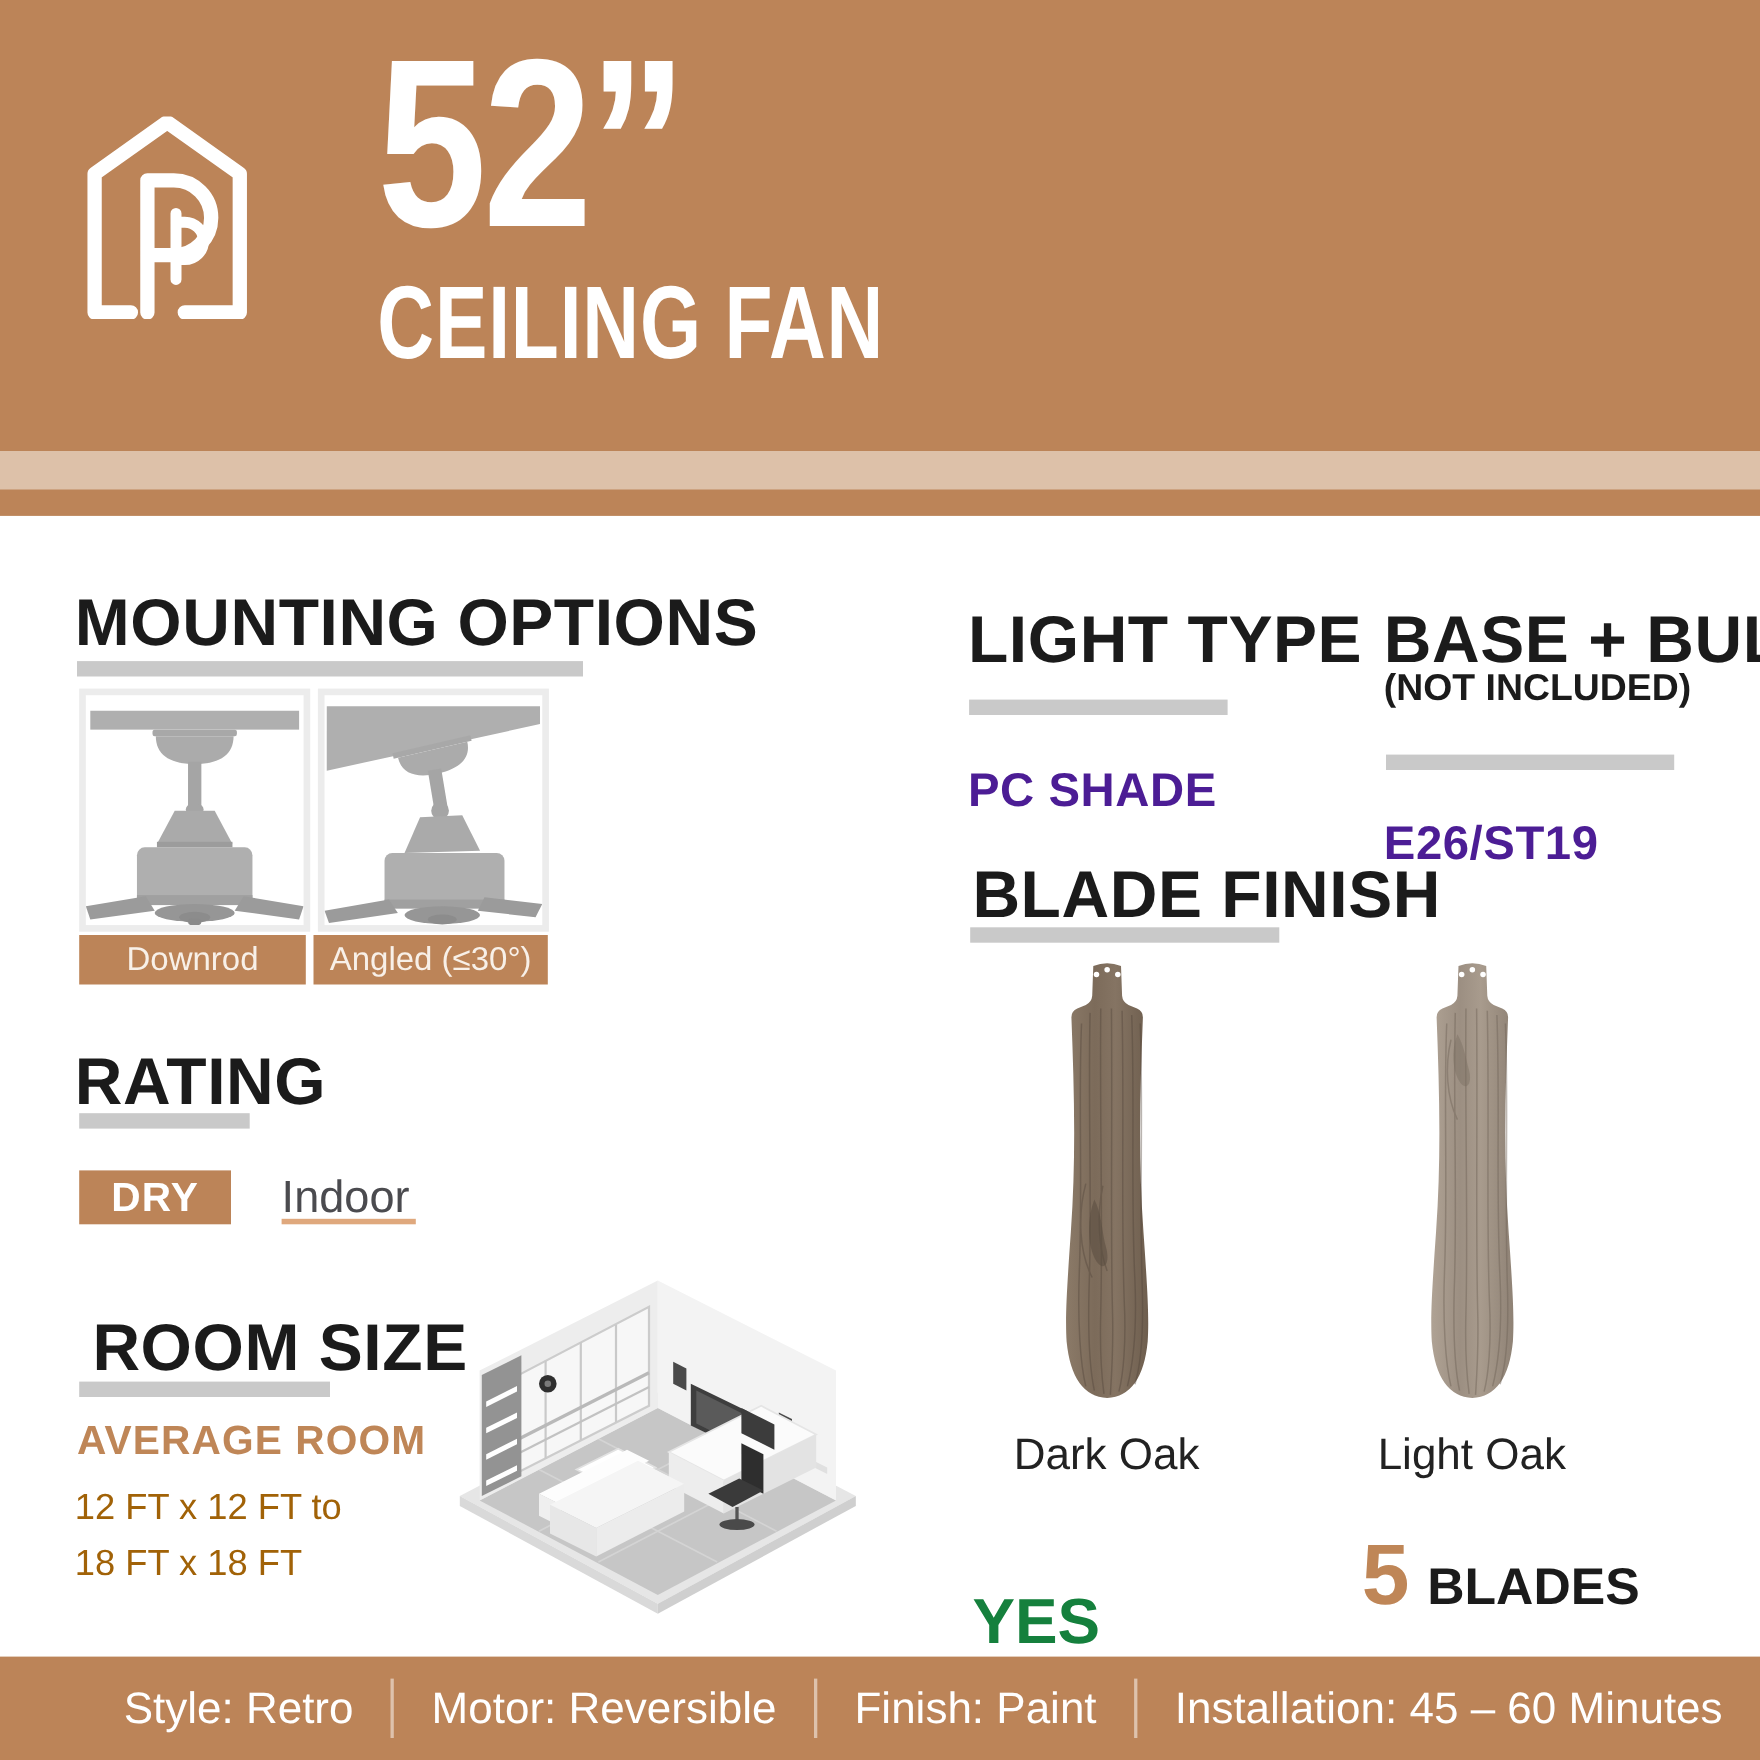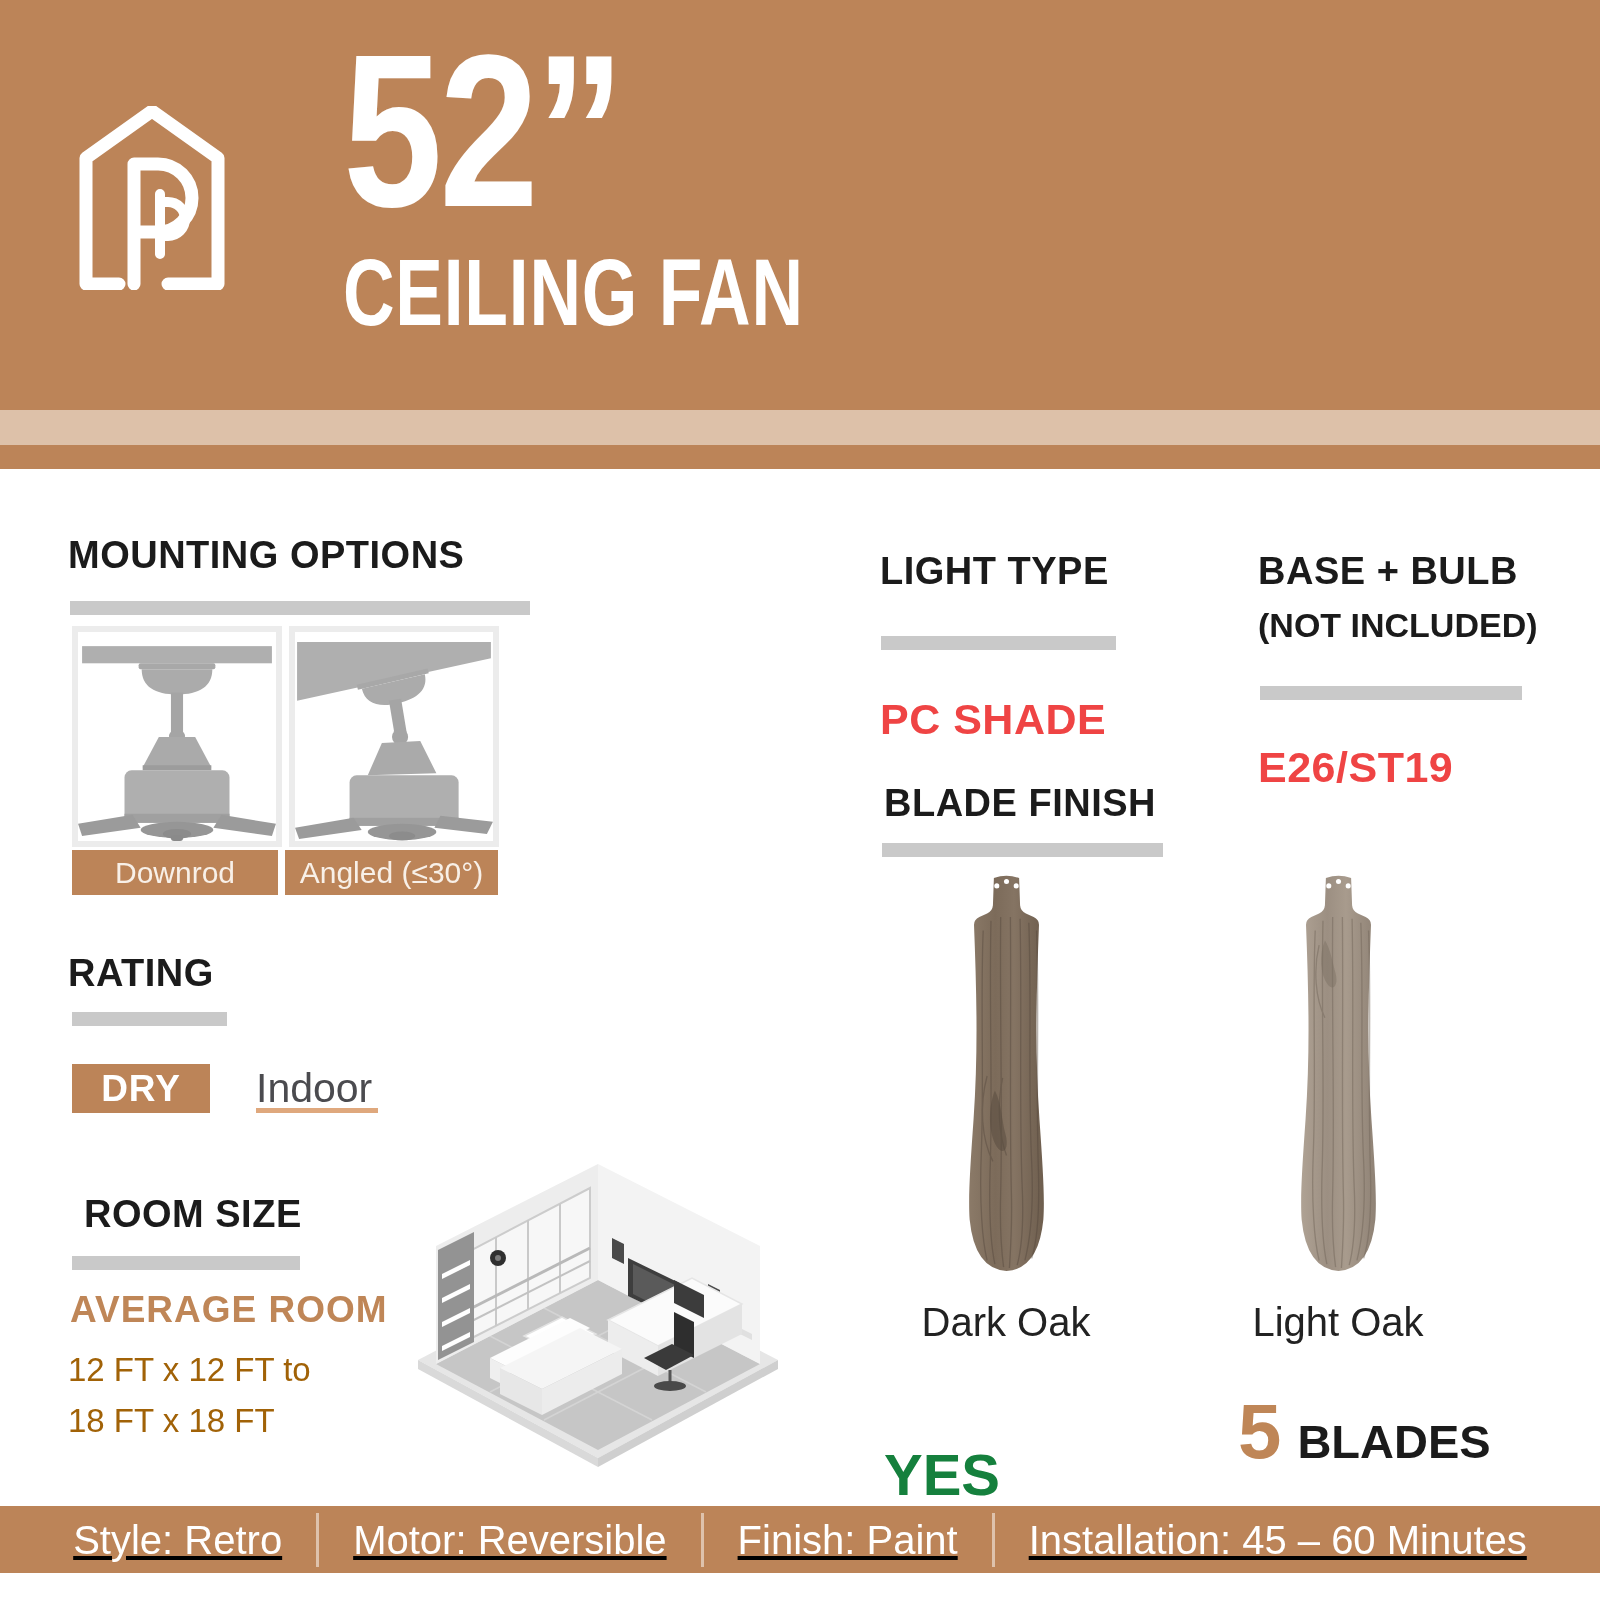--- a/index.html
+++ b/index.html
@@ -11,21 +11,21 @@
   .logo{position:absolute;left:72px;top:106px;width:160px;height:184px;}
   .size-title{position:absolute;left:343px;top:22px;font-size:218px;line-height:1;
               font-weight:800;color:#FFFFFF;letter-spacing:-4px;
               transform:scaleX(0.82);transform-origin:left top;white-space:nowrap;}
   .prod-title{position:absolute;left:343px;top:246px;font-size:94px;line-height:1;
               font-weight:800;color:#FFFFFF;letter-spacing:1px;
               transform:scaleX(0.76);transform-origin:left top;white-space:nowrap;}
   .stripe{position:absolute;left:0;top:410px;width:1600px;height:35px;background:#DDC1A9;}
 
   
-  .h2{position:absolute;font-size:38px;font-weight:800;color:#1B1B1B;
+  .h2{position:absolute;font-size:60px;font-weight:800;color:#1B1B1B;
       letter-spacing:.5px;white-space:nowrap;line-height:1;}
   .bar{position:absolute;height:14px;background:#C9C9C9;}
   .bodytxt{position:absolute;font-size:33px;color:#a16207;line-height:1;white-space:nowrap;}
 
   
   .mount-box{position:absolute;top:626px;width:210px;height:221px;background:#FFFFFF;
              border:6px solid #ECECEC;box-sizing:border-box;}
   .mount-box svg{display:block;width:100%;height:100%;}
   .mount-label{position:absolute;top:850px;height:45px;background:#BC8458;color:#F8F0E8;
                font-size:30px;display:flex;align-items:center;justify-content:center;
@@ -37,40 +37,40 @@
              justify-content:center;letter-spacing:1px;}
   .indoor{position:absolute;left:256px;top:1068px;font-size:41px;color:#4B4B4F;line-height:1;}
   .indoor-line{position:absolute;left:256px;top:1108px;width:122px;height:5px;background:#DFA87D;}
 
   
   .avg-room{position:absolute;left:70px;top:1291px;font-size:37px;font-weight:700;
             color:#BF8657;letter-spacing:1px;white-space:nowrap;line-height:1;}
   .room-svg{position:absolute;left:412px;top:1162px;width:372px;height:322px;}
 
   
-  .accent-val{position:absolute;font-size:43px;font-weight:800;color:#ef4444;
+  .accent-val{position:absolute;font-size:43px;font-weight:800;color:#4c1d95;
               white-space:nowrap;line-height:1;letter-spacing:.5px;}
   .not-incl{position:absolute;left:1258px;top:608px;font-size:34px;font-weight:800;
             color:#1B1B1B;white-space:nowrap;line-height:1;}
 
   
   .blade-svg{position:absolute;top:872px;width:97px;height:408px;}
   .blade-label{position:absolute;top:1302px;width:220px;text-align:center;font-size:40px;
                color:#222222;line-height:1;}
   .rev-q{position:absolute;left:884px;top:1390px;font-size:46px;font-weight:800;
          color:#1B1B1B;line-height:1;}
   .rev-a{position:absolute;left:884px;top:1446px;font-size:58px;font-weight:800;
          color:#15803d;line-height:1;}
   .blades-row{position:absolute;left:1238px;top:1392px;display:flex;align-items:baseline;gap:16px;}
   .blades-num{font-size:78px;font-weight:800;color:#BF8657;line-height:1;}
   .blades-word{font-size:47px;font-weight:800;color:#1B1B1B;line-height:1;}
 
   
-  .footer{position:absolute;left:0;top:1506px;width:1600px;height:67px;background:#BC8458;
-          display:flex;align-items:center;justify-content:center;text-decoration:underline;}
+  .footer{position:absolute;left:0;top:1506px;width:1600px;height:94px;background:#BC8458;
+          display:flex;align-items:center;justify-content:flex-end;}
   .footer-item{color:#FFFFFF;font-size:40px;padding:0 34px;white-space:nowrap;line-height:1;}
   .footer-sep{width:3px;height:54px;background:rgba(255,255,255,0.5);}
 </style>
 </head>
 <body>
 
 <div id="canvas">
 
   <header class="hd">
     <svg class="logo" viewBox="0 0 160 184" fill="none" stroke="#FFFFFF" stroke-linejoin="round" stroke-linecap="round">

